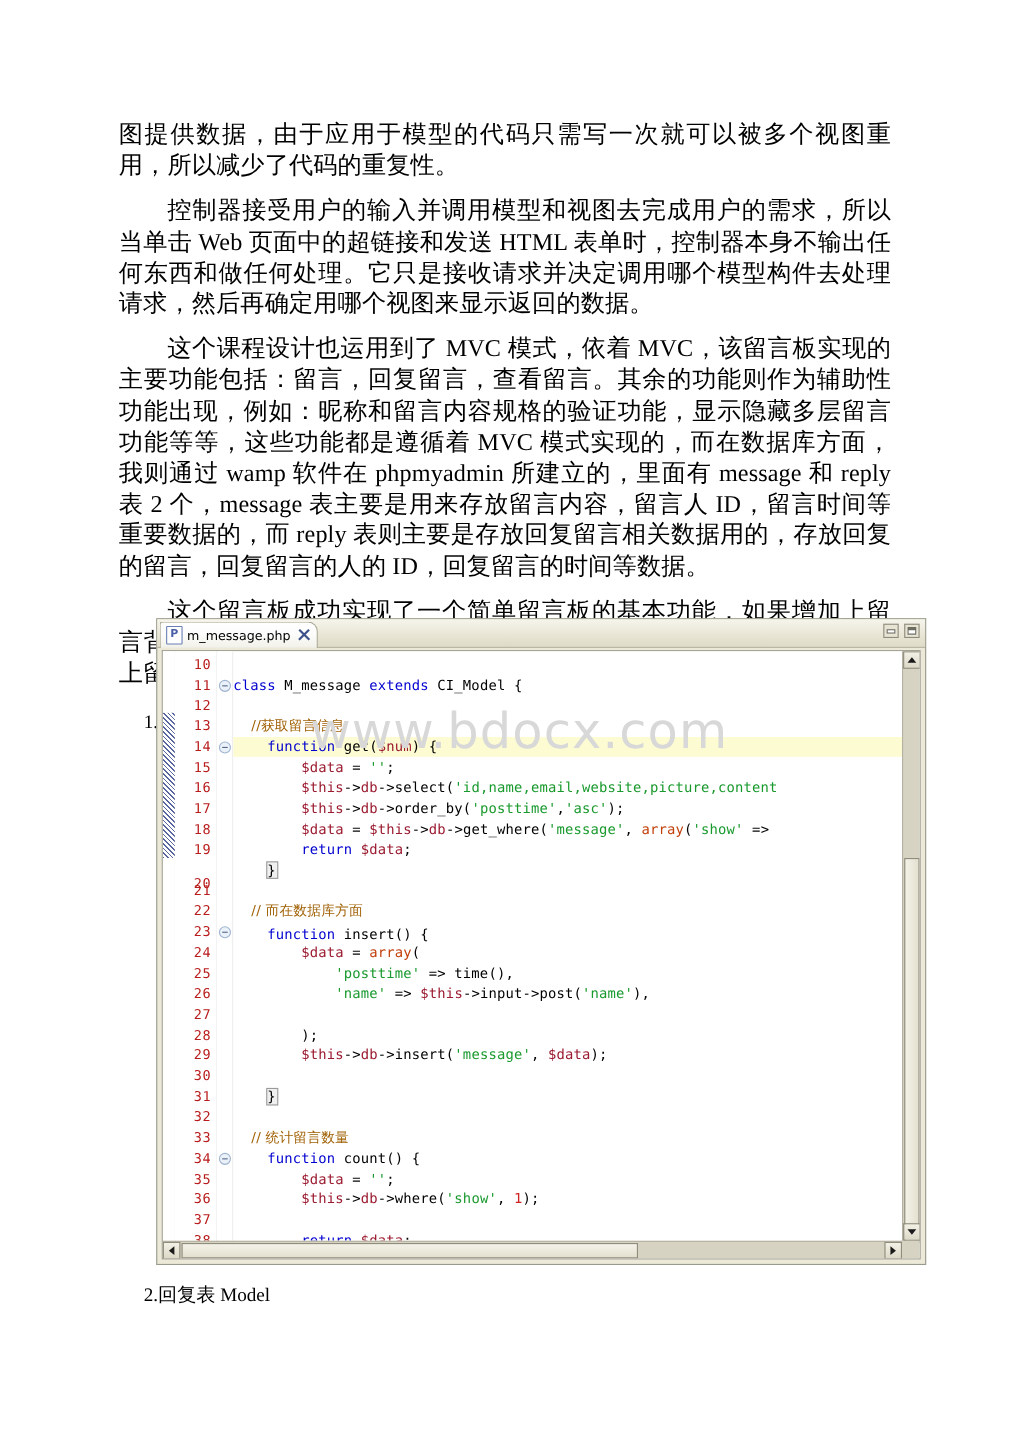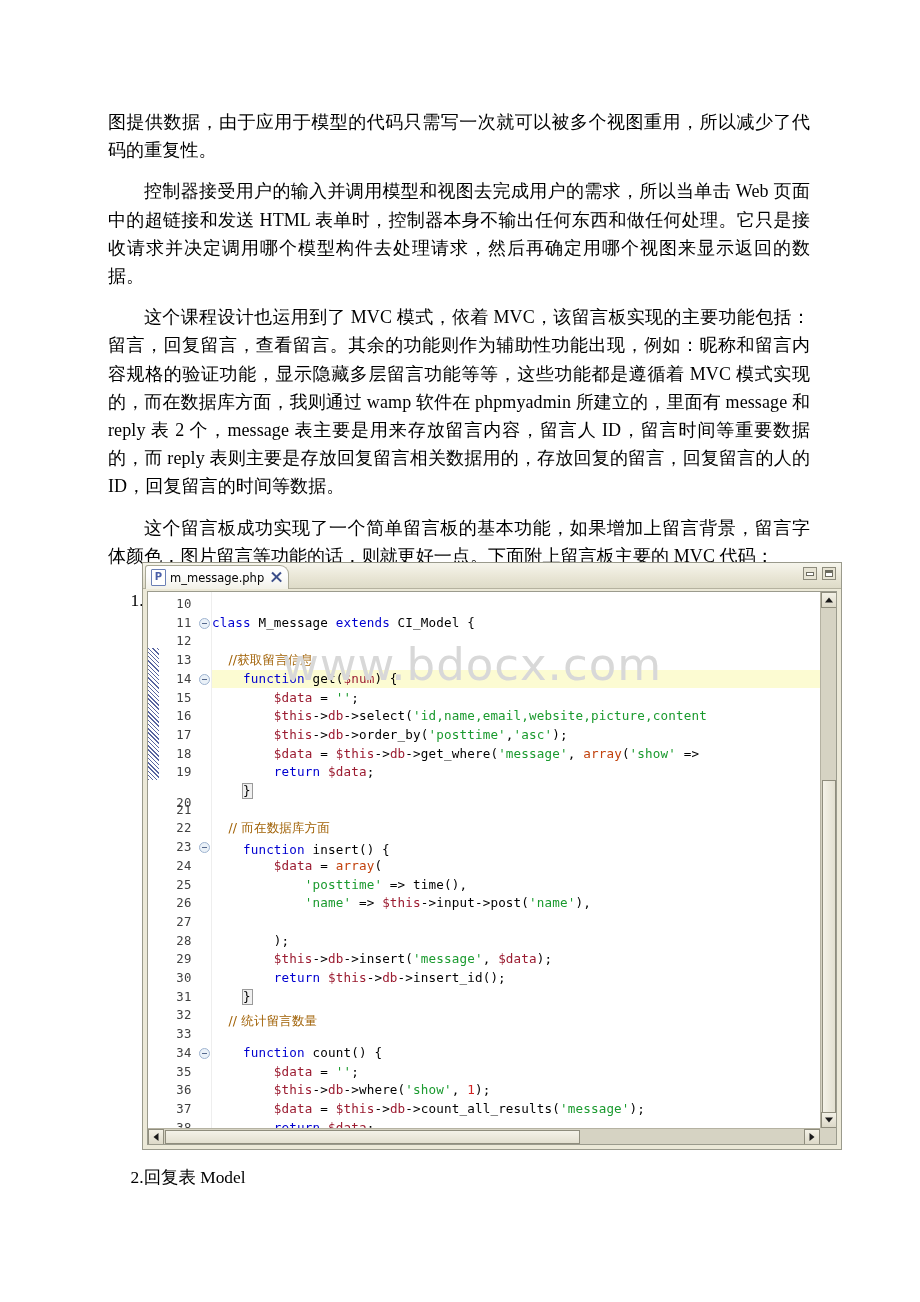--- a/index.html
+++ b/index.html
@@ -24,21 +24,21 @@
 
   
   .doc-body {
     position: absolute;
     left: 108px;
     top: 108px;
     width: 702px;
   }
   p.para {
     margin: 0 0 6px 0;
-    font-size: 18px;
+    font-size: 22px;
     line-height: 28.2px;
     text-align: justify;
     text-justify: inter-ideograph;
     letter-spacing: 0.1px;
   }
   p.indent {
     text-indent: 2em;
   }
   p.caption {
     margin: 0;
@@ -212,21 +212,21 @@
   .code-lines {
     position: absolute;
     left: 64px; top: 0; right: 0; bottom: 0;
     overflow: hidden;
   }
   .ln {
     position: absolute;
     right: 5px;
     font-size: 12.3px;
     line-height: 18.7px;
-    color: #404040;
+    color: #b91c1c;
     font-family: "DejaVu Sans Mono", monospace;
     letter-spacing: 0.5px;
   }
   .fold {
     position: absolute;
     left: 2px;
     width: 11px; height: 11px;
     border: 1px solid #9fb4d0;
     border-radius: 50%;
     background: #eaf1f8;
@@ -428,28 +428,26 @@
             <div class="cl" style="top: 171.3px;"><span class="fn">        </span><span class="kw">return </span><span class="var">$data</span><span class="fn">;</span></div>
             <div class="cl" style="top: 190px;"><span class="fn">    }</span></div>
             <div class="cl" style="top: 208.7px;"></div>
             <div class="cl" style="top: 227.4px;"><span class="cmt cmt-cjk">    // 而在数据库方面</span></div>
             <div class="cl" style="top: 249px;"><span class="fn">    </span><span class="kw">function </span><span class="fn">insert() {</span></div>
             <div class="cl" style="top: 264.8px;"><span class="fn">        </span><span class="var">$data</span><span class="fn"> = </span><span class="blu">array</span><span class="fn">(</span></div>
             <div class="cl" style="top: 283.5px;"><span class="fn">            </span><span class="str">'posttime'</span><span class="fn"> =&gt; time(),</span></div>
             <div class="cl" style="top: 302.2px;"><span class="fn">            </span><span class="str">'name'</span><span class="fn"> =&gt; </span><span class="var">$this</span><span class="fn">-&gt;input-&gt;post(</span><span class="str">'name'</span><span class="fn">),</span></div>
             <div class="cl" style="top: 339.6px;"><span class="fn">        );</span></div>
             <div class="cl" style="top: 358.3px;"><span class="fn">        </span><span class="var">$this</span><span class="fn">-&gt;</span><span class="var">db</span><span class="fn">-&gt;insert(</span><span class="str">'message'</span><span class="fn">, </span><span class="var">$data</span><span class="fn">);</span></div>
-            <div class="cl" style="top: 377px;"><span class="fn">        </span><span class="kw">return </span><span class="var">$this</span><span class="fn">-&gt;</span><span class="var">db</span><span class="fn">-&gt;insert_id();</span></div>
             <div class="cl" style="top: 395.7px;"><span class="fn">    }</span></div>
             <div class="cl" style="top: 414.4px;"></div>
-            <div class="cl" style="top: 420px;"><span class="cmt cmt-cjk">    // 统计留言数量</span></div>
+            <div class="cl" style="top: 433px;"><span class="cmt cmt-cjk">    // 统计留言数量</span></div>
             <div class="cl" style="top: 451.8px;"><span class="fn">    </span><span class="kw">function </span><span class="fn">count() {</span></div>
             <div class="cl" style="top: 470.5px;"><span class="fn">        </span><span class="var">$data</span><span class="fn"> = </span><span class="str">''</span><span class="fn">;</span></div>
             <div class="cl" style="top: 489.2px;"><span class="fn">        </span><span class="var">$this</span><span class="fn">-&gt;</span><span class="var">db</span><span class="fn">-&gt;where(</span><span class="str">'show'</span><span class="fn">, </span><span class="num">1</span><span class="fn">);</span></div>
-            <div class="cl" style="top: 507.9px;"><span class="fn">        </span><span class="var">$data</span><span class="fn"> = </span><span class="var">$this</span><span class="fn">-&gt;</span><span class="var">db</span><span class="fn">-&gt;count_all_results(</span><span class="str">'message'</span><span class="fn">);</span></div>
             <div class="cl" style="top: 526.6px;"><span class="fn">        </span><span class="kw">return </span><span class="var">$data</span><span class="fn">;</span></div>
           </div>
       </div>
 
       <div class="vscroll">
         <div class="sb-btn" style="left:0;top:0;width:16px;height:16px;">
           <span class="arw arw-up"></span>
         </div>
         <div class="sb-thumb" style="left:1px;width:14px;top:188px;height:350px;"></div>
         <div class="sb-btn" style="left:0;bottom:0;width:16px;height:16px;">

